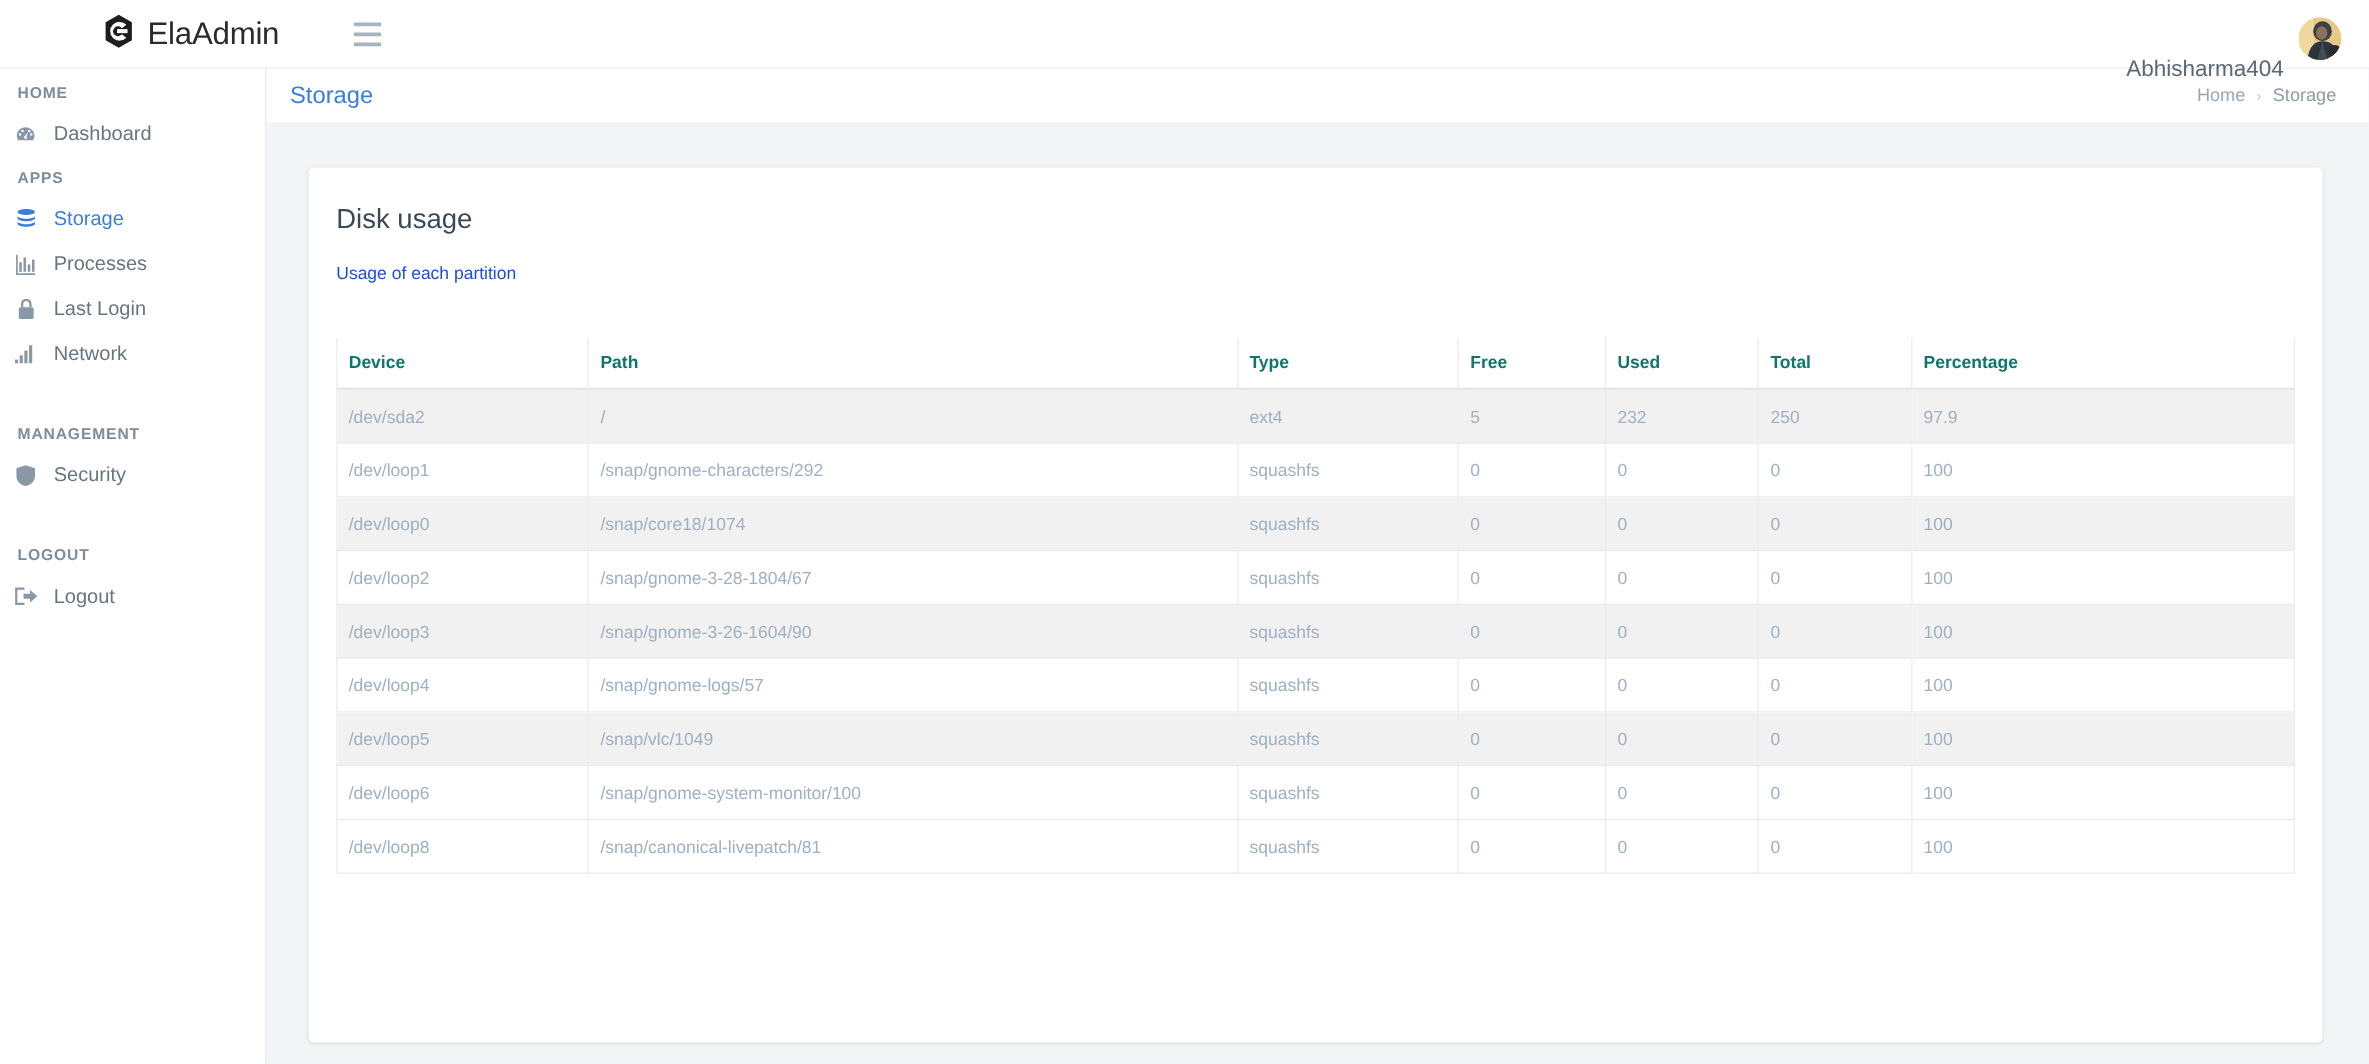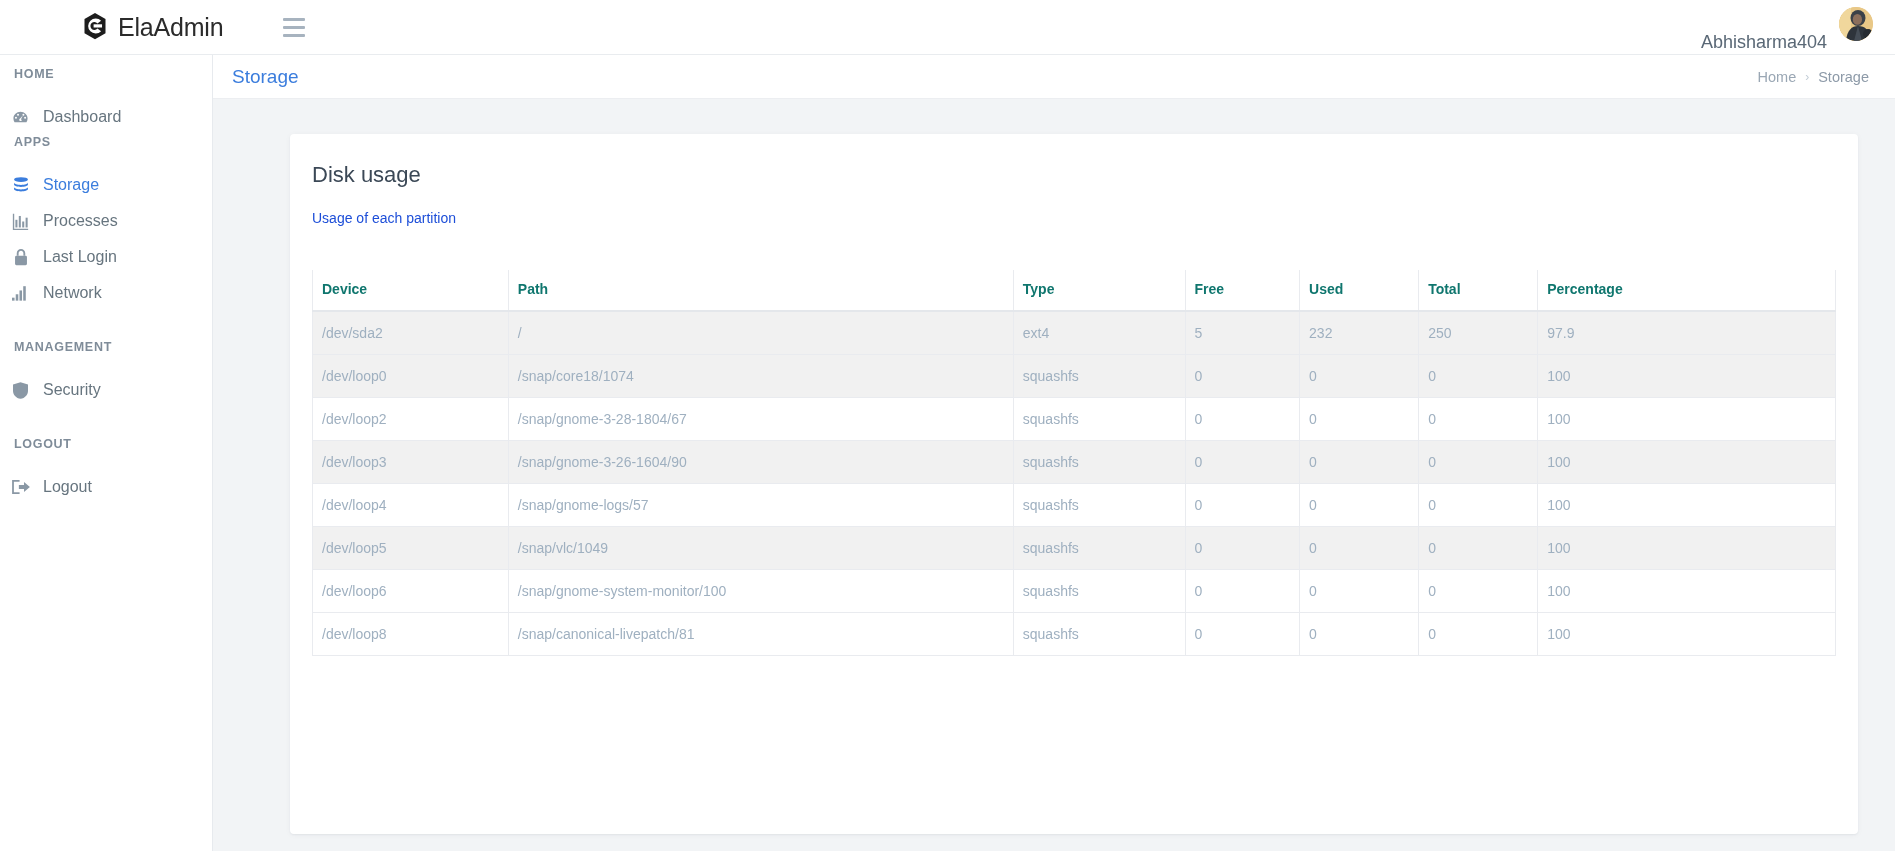--- a/index.html
+++ b/index.html
@@ -55,21 +55,21 @@
     height: 3px;
     width: 22px;
     background: #a7b3bf;
     border-radius: 1px;
   }
   .user-area {
     position: absolute;
     right: 14px; top: 0;
     height: 66px;
     display: flex;
-    align-items: center;
+    align-items: flex-end;
     gap: 12px;
     padding-right: 8px;
   }
   .user-name {
     font-size: 18px;
     color: #5a6876;
     margin-top: 18px;
   }
   .avatar {
     width: 34px; height: 34px;
@@ -98,21 +98,21 @@
     letter-spacing: 0.7px;
     color: #7f8c99;
     padding: 0 0 0 14px;
   }
   .nav-heading.home { margin-top: 12px; }
   .nav-heading.apps { }
   .nav-heading.mgmt { margin-top: 29px; }
   .nav-heading.logout { margin-top: 29px; }
   .nav-item {
     display: flex;
-    align-items: center;
+    align-items: flex-start;
     height: 36px;
     padding-left: 11px;
     gap: 13px;
     color: #67757f;
     font-size: 16px;
     text-decoration: none;
     cursor: pointer;
   }
   .nav-item.first { margin-top: 18px; }
   .nav-item .nav-ico {
@@ -155,21 +155,21 @@
     align-items: center;
     gap: 9px;
     font-size: 14.5px;
     color: #9aa7b4;
   }
   .breadcrumb .crumb-link { color: #9aa7b4; text-decoration: none; cursor: pointer; }
   .breadcrumb .crumb-sep { color: #c2ccd6; font-size: 12px; }
   .breadcrumb .crumb-current { color: #8d9aa8; }
 
   .card {
-    margin: 35px 37px 0 77px;
+    margin: 35px 37px 0 34px;
     background: #ffffff;
     border-radius: 4px;
     box-shadow: 0 1px 2px rgba(40,50,70,.06), 0 1px 6px rgba(40,50,70,.04);
     padding: 28px 22px 0 22px;
     min-height: 700px;
   }
   .card-title {
     font-size: 22px;
     color: #3b4856;
     font-weight: 400;
@@ -390,20 +390,29 @@
       <tbody id="disk-body">
           <tr class="odd">
             <td>/dev/sda2</td>
             <td>/</td>
             <td>ext4</td>
             <td class="num">5</td>
             <td class="num">232</td>
             <td class="num">250</td>
             <td class="pct">97.9</td>
           </tr>
+          <tr class="even">
+            <td>/dev/loop1</td>
+            <td>/snap/gnome-characters/292</td>
+            <td>squashfs</td>
+            <td class="num">0</td>
+            <td class="num">0</td>
+            <td class="num">0</td>
+            <td class="pct">100</td>
+          </tr>
           <tr class="odd">
             <td>/dev/loop0</td>
             <td>/snap/core18/1074</td>
             <td>squashfs</td>
             <td class="num">0</td>
             <td class="num">0</td>
             <td class="num">0</td>
             <td class="pct">100</td>
           </tr>
           <tr class="even">

